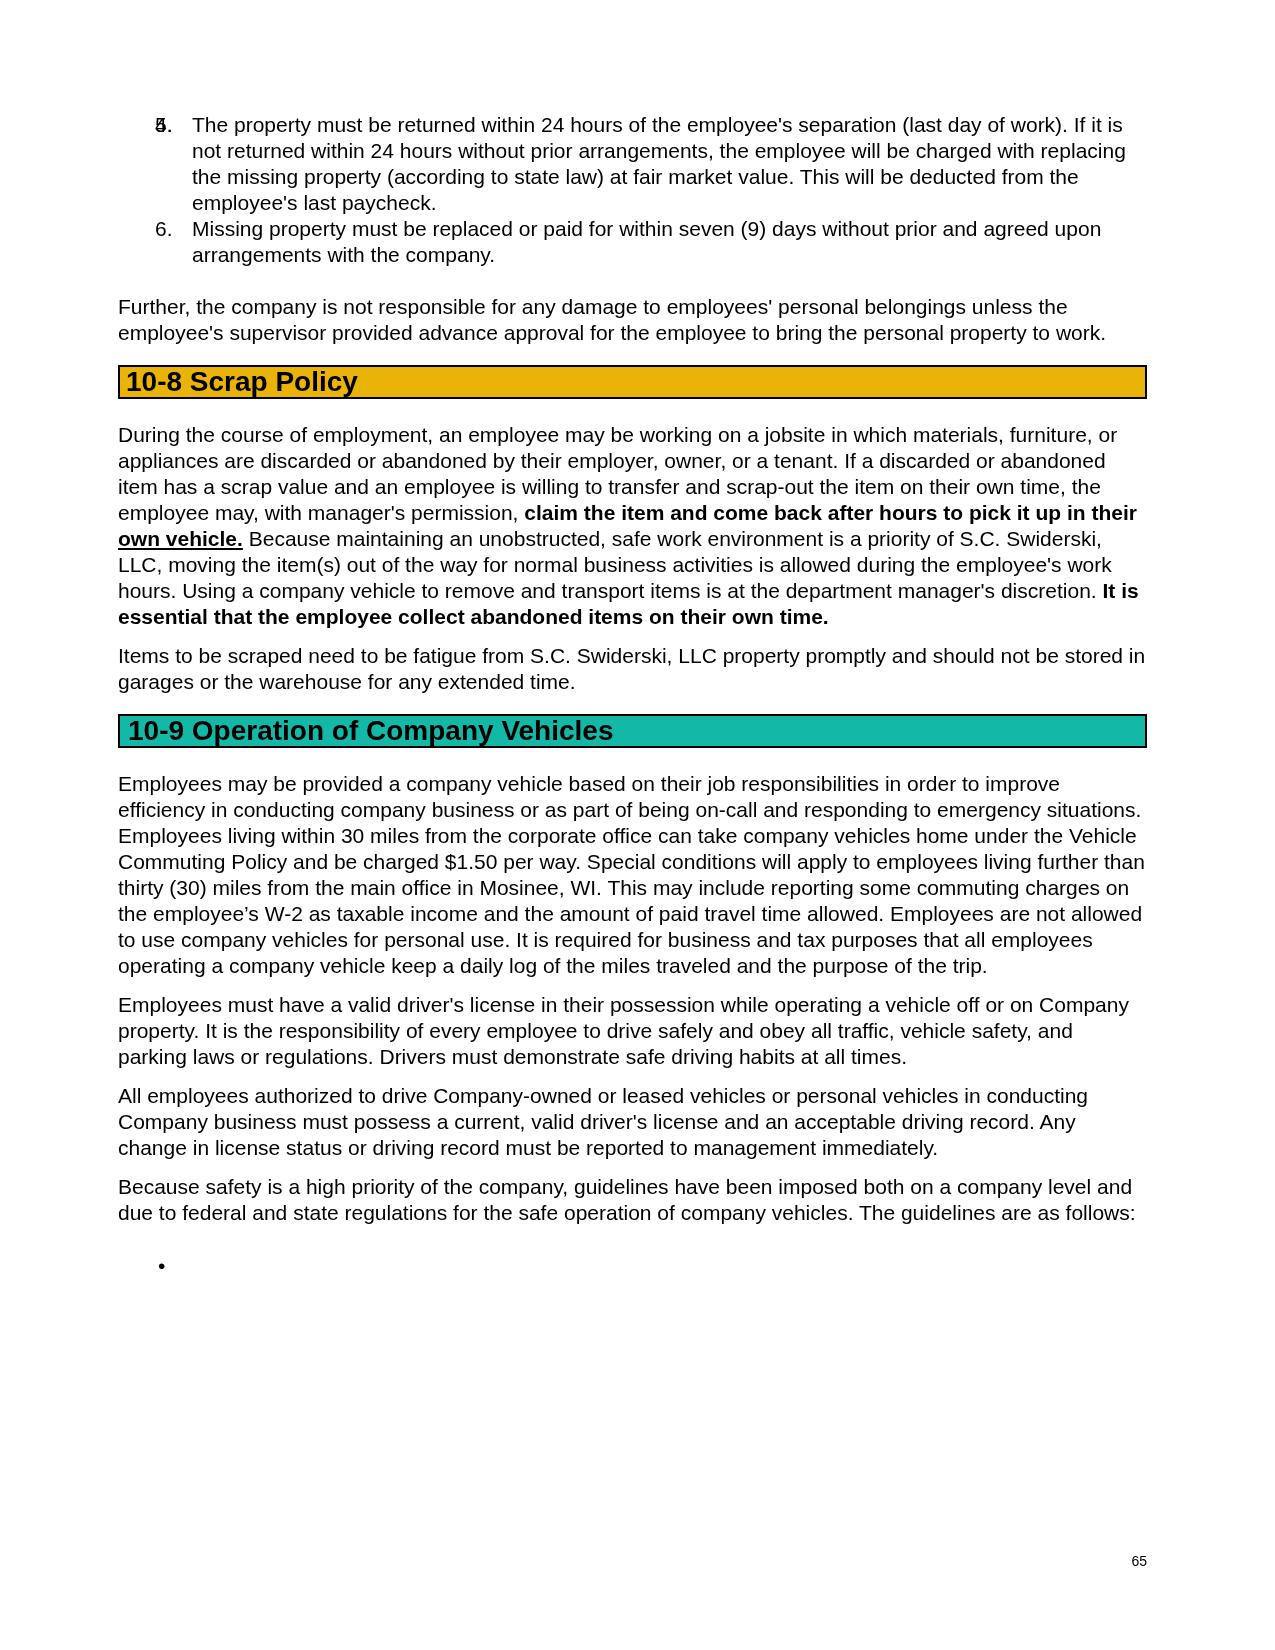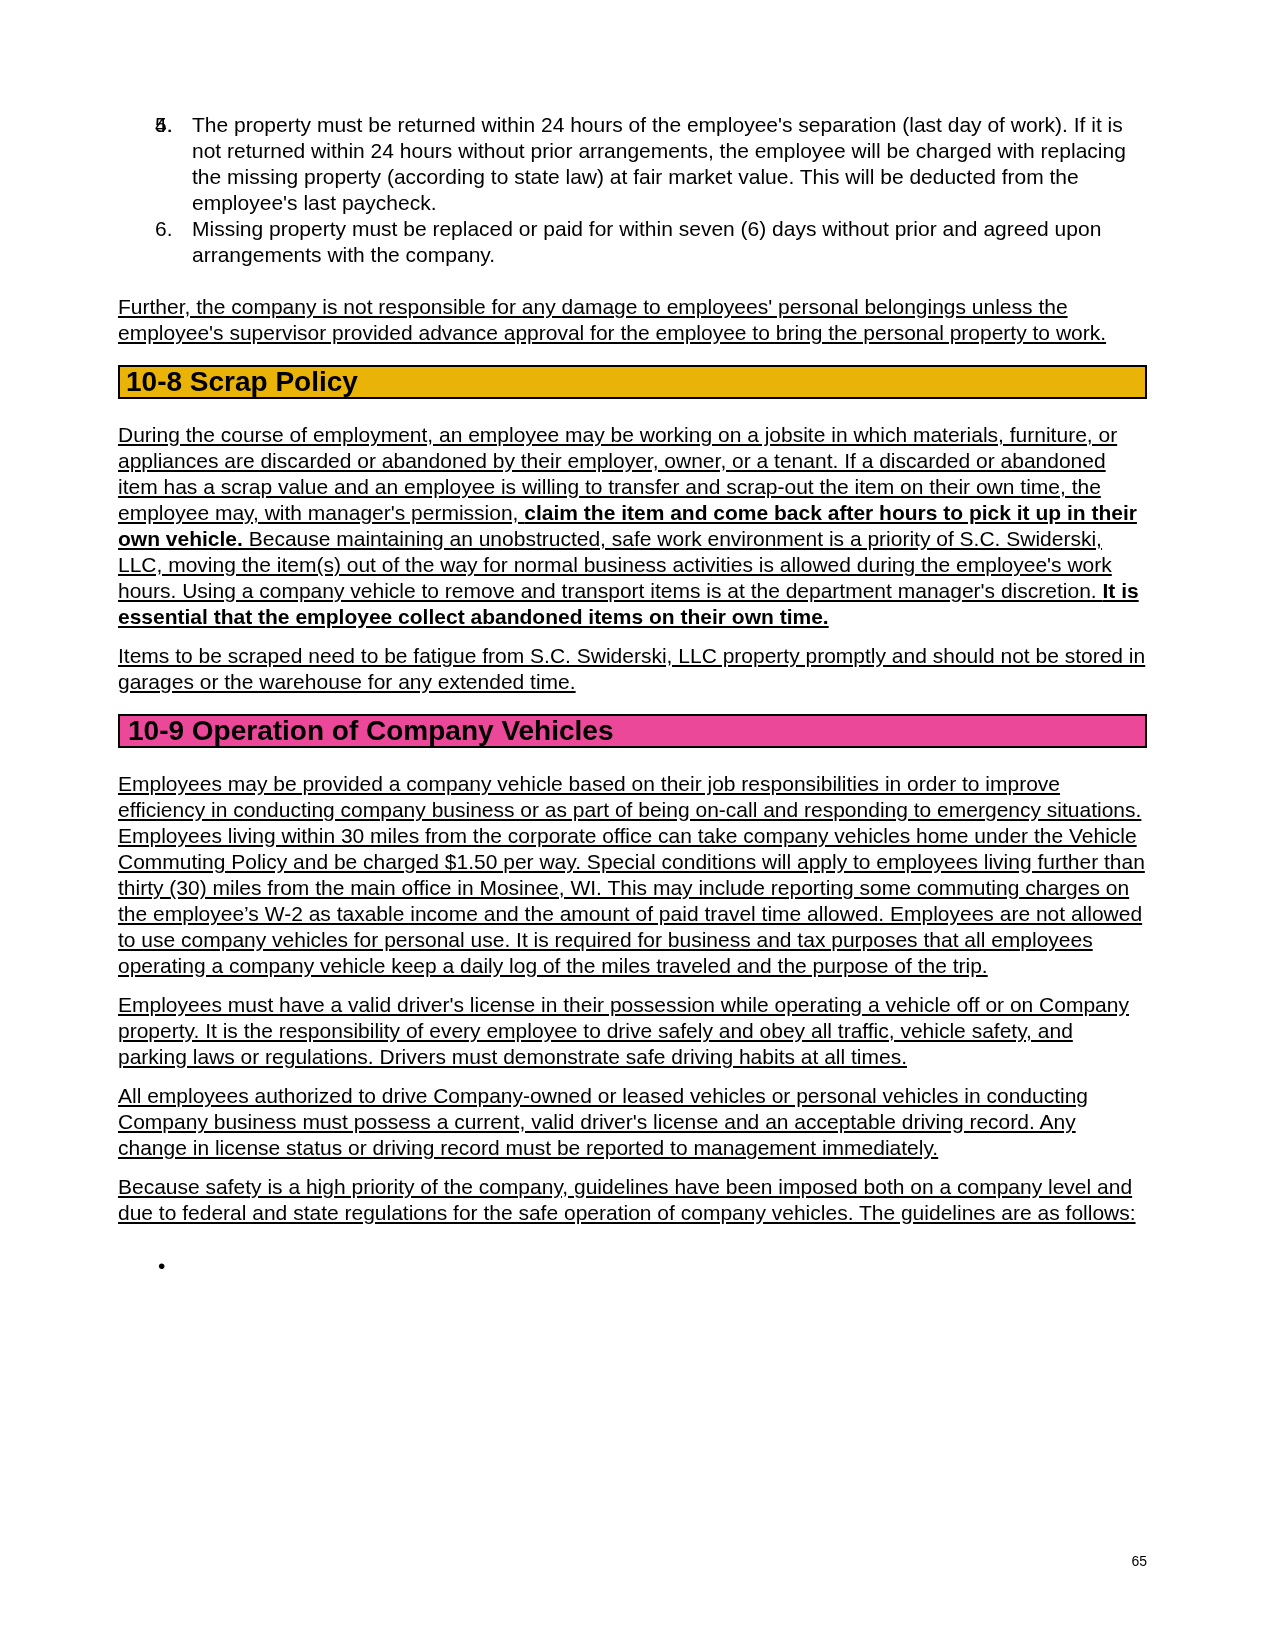--- a/index.html
+++ b/index.html
@@ -12,21 +12,21 @@
     box-sizing: border-box;
     padding: 112px 128px 0 118px;
     font-family: "Liberation Sans", sans-serif;
     font-size: 21px;
     line-height: 26px;
     color: #000000;
   }
   .num-list { margin: 0 0 26px 0; }
   .list-item { position: relative; padding-left: 74px; }
   .list-item .marker { position: absolute; left: 37px; top: 0; }
-  .para { margin: 13px 0 0 0; text-decoration: underline; }
+  .para { margin: 13px 0 0 0; }
   .section-header {
     margin-top: 19px;
     border: 2px solid #000000;
     padding: 0 6px;
     box-sizing: border-box;
   }
   .section-header h2 {
     margin: 0;
     font-size: 28px;
     line-height: 30px;
@@ -56,36 +56,36 @@
   <div class="num-list">
     <div class="list-item">
       <span class="marker">4.</span>
     </div>
     <div class="list-item">
       <span class="marker">5.</span>
       <span>The property must be returned within 24 hours of the employee's separation (last day of work). If it is not returned within 24 hours without prior arrangements, the employee will be charged with replacing the missing property (according to state law) at fair market value. This will be deducted from the employee's last paycheck.</span>
     </div>
     <div class="list-item">
       <span class="marker">6.</span>
-      <span>Missing property must be replaced or paid for within seven (6) days without prior and agreed upon arrangements with the company.</span>
+      <span>Missing property must be replaced or paid for within seven (9) days without prior and agreed upon arrangements with the company.</span>
     </div>
   </div>
 
   <p class="para">Further, the company is not responsible for any damage to employees' personal belongings unless the employee's supervisor provided advance approval for the employee to bring the personal property to work.</p>
 
   <div class="section-header" style="background: #eab308; border-color: rgb(0, 0, 0);">
     <h2>10-8 Scrap Policy</h2>
   </div>
 
   <p class="para"><span>During the course of employment, an employee may be working on a jobsite in which materials, furniture, or appliances are discarded or abandoned by their employer, owner, or a tenant. If a discarded or abandoned item has a scrap value and an employee is willing to transfer and scrap-out the item on their own time, the employee may, with manager's permission, </span><span class="b">claim the item and come back after hours to pick it up in their </span><span class="bu">own vehicle.</span><span> Because maintaining an unobstructed, safe work environment is a priority of S.C. Swiderski, LLC, moving the item(s) out of the way for normal business activities is allowed during the employee's work hours. Using a company vehicle to remove and transport items is at the department manager's discretion. </span><span class="b">It is essential that the employee collect abandoned items on their own time.</span></p>
 
   <p class="para">Items to be scraped need to be fatigue from S.C. Swiderski, LLC property promptly and should not be stored in garages or the warehouse for any extended time.</p>
 
 
-  <div class="section-header" style="background: #ec4899; border-color: rgb(0, 0, 0); padding-left: 8px;">
+  <div class="section-header" style="background: #14b8a6; border-color: rgb(0, 0, 0); padding-left: 8px;">
     <h2>10-9 Operation of Company Vehicles</h2>
   </div>
 
   <p class="para">Employees may be provided a company vehicle based on their job responsibilities in order to improve efficiency in conducting company business or as part of being on-call and responding to emergency situations. Employees living within 30 miles from the corporate office can take company vehicles home under the Vehicle Commuting Policy and be charged $1.50 per way. Special conditions will apply to employees living further than thirty (30) miles from the main office in Mosinee, WI. This may include reporting some commuting charges on the employee’s W-2 as taxable income and the amount of paid travel time allowed. Employees are not allowed to use company vehicles for personal use. It is required for business and tax purposes that all employees operating a company vehicle keep a daily log of the miles traveled and the purpose of the trip.</p>
 
   <p class="para">Employees must have a valid driver's license in their possession while operating a vehicle off or on Company property. It is the responsibility of every employee to drive safely and obey all traffic, vehicle safety, and parking laws or regulations. Drivers must demonstrate safe driving habits at all times.</p>
 
   <p class="para">All employees authorized to drive Company-owned or leased vehicles or personal vehicles in conducting Company business must possess a current, valid driver's license and an acceptable driving record. Any change in license status or driving record must be reported to management immediately.</p>
 
 

